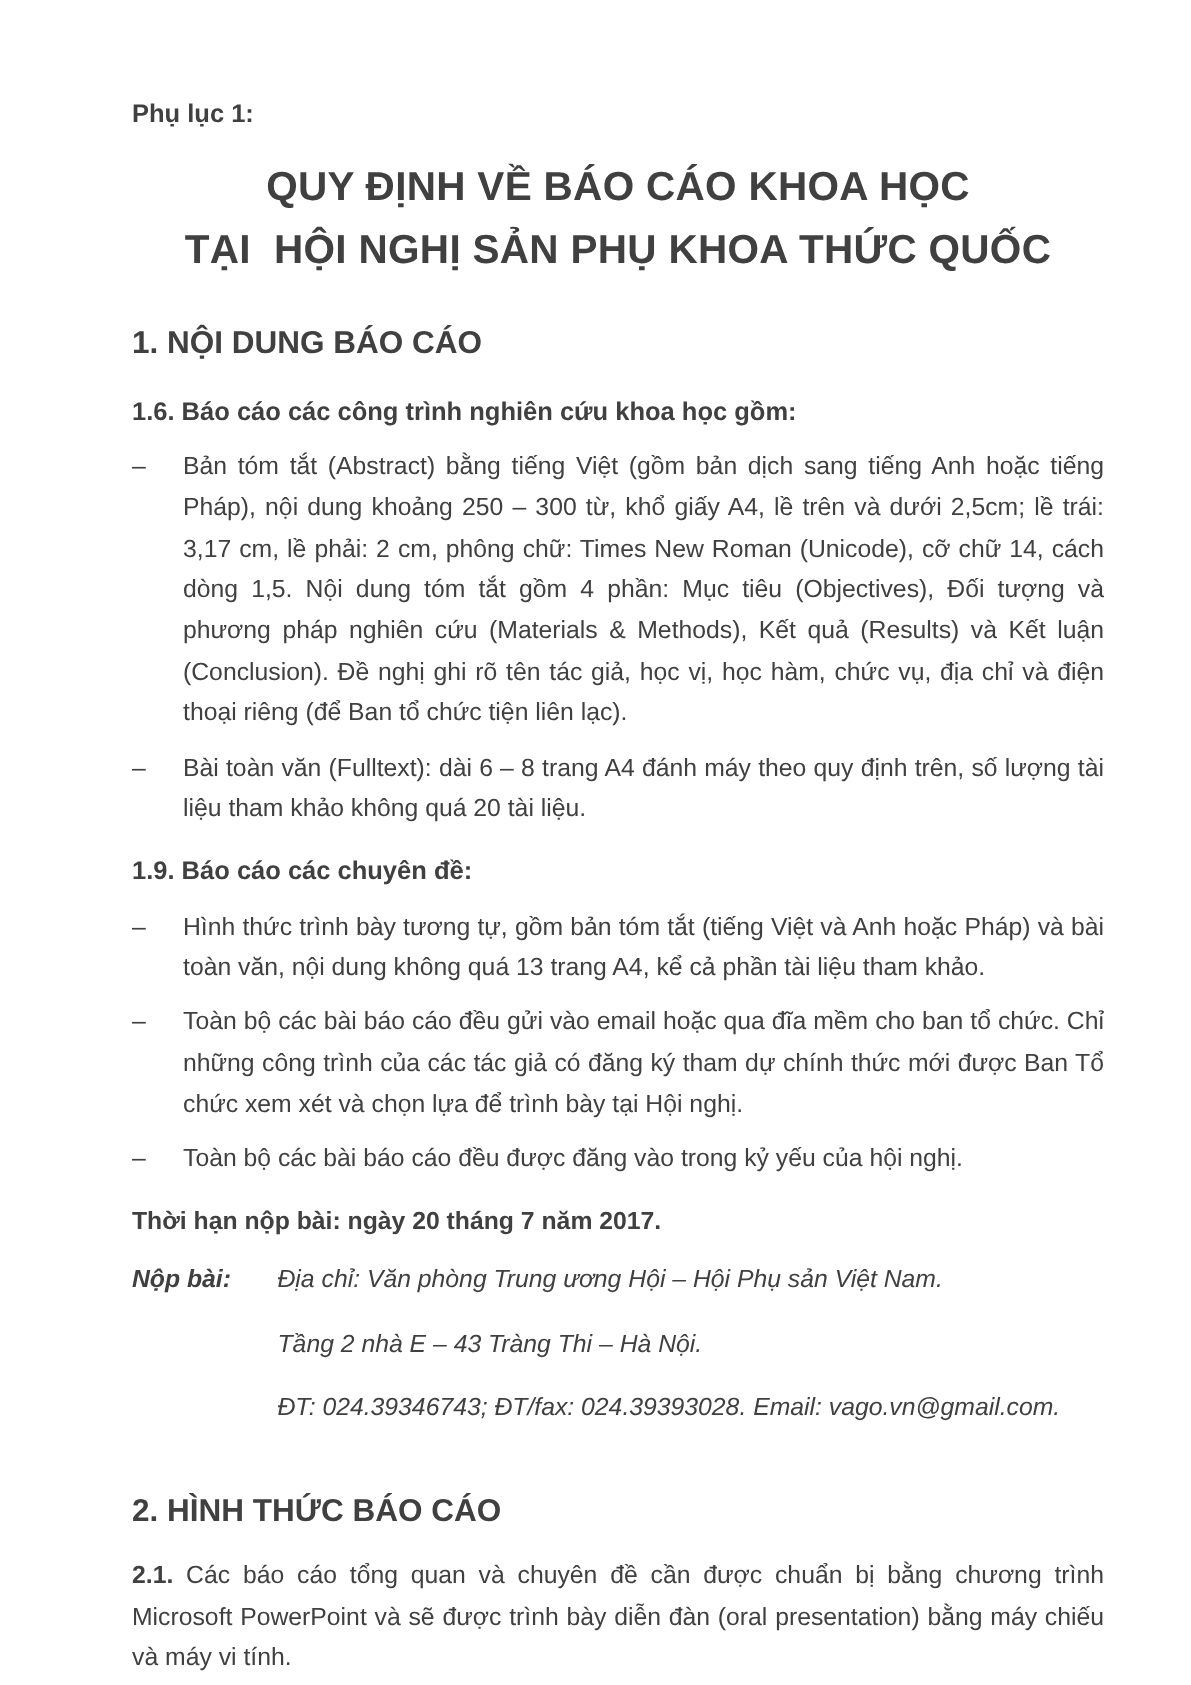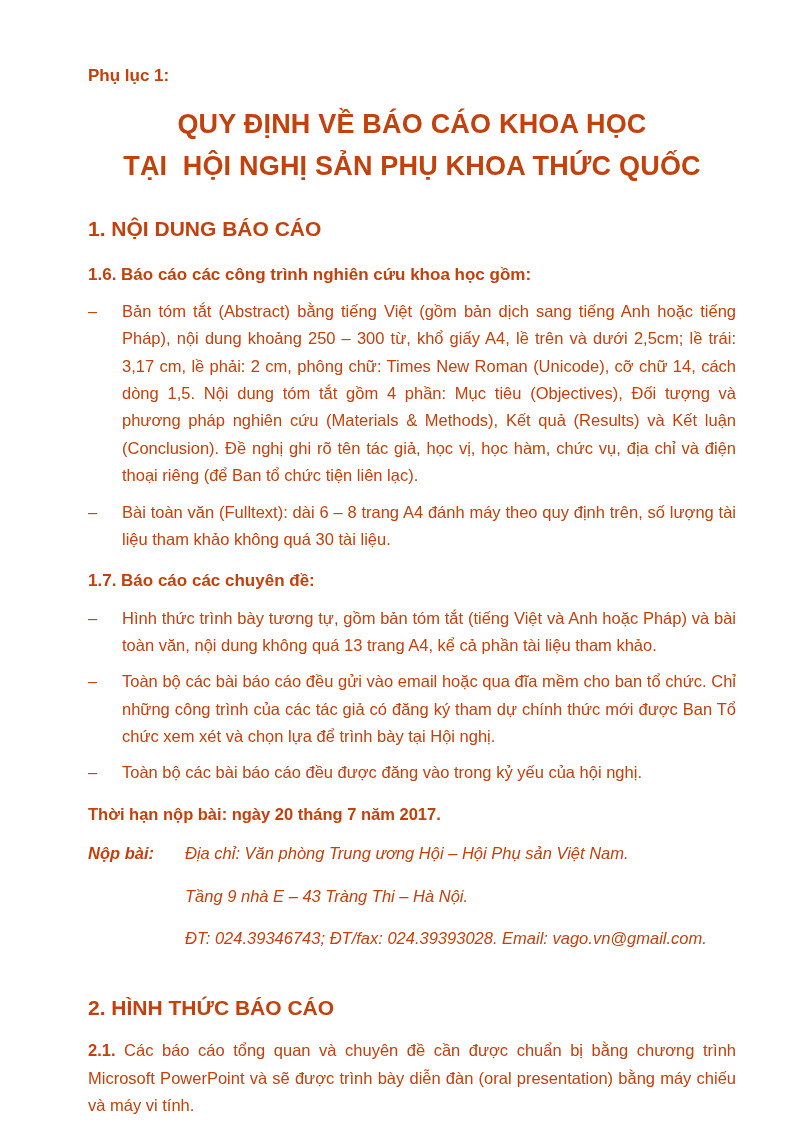--- a/index.html
+++ b/index.html
@@ -2,21 +2,21 @@
 <html><head>
 <meta charset="utf-8">
 <style>
   html, body { margin: 0; padding: 0; background: #ffffff; }
   .page {
     position: relative;
     width: 794px;
     height: 1123px;
     box-sizing: border-box;
     background: #ffffff;
-    color: #c2410c;
+    color: #404040;
     font-family: "Liberation Sans", sans-serif;
     font-size: 16.5px;
     line-height: 1.66;
     padding: 62px 58px 40px 88px;
     overflow: hidden;
   }
   .appendix {
     font-weight: bold;
     font-size: 17px;
     margin: 0 0 14px 0;
@@ -88,45 +88,45 @@
   <h2 class="sec-heading">1. NỘI DUNG BÁO CÁO</h2>
 
   <h3 class="sub-heading">1.6. Báo cáo các công trình nghiên cứu khoa học gồm:</h3>
 
   <div class="bullet">
     <span class="dash">–</span>
     <p class="bullet-text">Bản tóm tắt (Abstract) bằng tiếng Việt (gồm bản dịch sang tiếng Anh hoặc tiếng Pháp), nội dung khoảng 250 – 300 từ, khổ giấy A4, lề trên và dưới 2,5cm; lề trái: 3,17 cm, lề phải: 2 cm, phông chữ: Times New Roman (Unicode), cỡ chữ 14, cách dòng 1,5. Nội dung tóm tắt gồm 4 phần: Mục tiêu (Objectives), Đối tượng và phương pháp nghiên cứu (Materials &amp; Methods), Kết quả (Results) và Kết luận (Conclusion). Đề nghị ghi rõ tên tác giả, học vị, học hàm, chức vụ, địa chỉ và điện thoại riêng (để Ban tổ chức tiện liên lạc).</p>
   </div>
   <div class="bullet">
     <span class="dash">–</span>
-    <p class="bullet-text">Bài toàn văn (Fulltext): dài 6 – 8 trang A4 đánh máy theo quy định trên, số lượng tài liệu tham khảo không quá 30 tài liệu.</p>
+    <p class="bullet-text">Bài toàn văn (Fulltext): dài 6 – 8 trang A4 đánh máy theo quy định trên, số lượng tài liệu tham khảo không quá 20 tài liệu.</p>
   </div>
 
-  <h3 class="sub-heading">1.7. Báo cáo các chuyên đề:</h3>
+  <h3 class="sub-heading">1.9. Báo cáo các chuyên đề:</h3>
 
   <div class="bullet">
     <span class="dash">–</span>
     <p class="bullet-text">Hình thức trình bày tương tự, gồm bản tóm tắt (tiếng Việt và Anh hoặc Pháp) và bài toàn văn, nội dung không quá 13 trang A4, kể cả phần tài liệu tham khảo.</p>
   </div>
   <div class="bullet">
     <span class="dash">–</span>
     <p class="bullet-text">Toàn bộ các bài báo cáo đều gửi vào email hoặc qua đĩa mềm cho ban tổ chức. Chỉ những công trình của các tác giả có đăng ký tham dự chính thức mới được Ban Tổ chức xem xét và chọn lựa để trình bày tại Hội nghị.</p>
   </div>
   <div class="bullet">
     <span class="dash">–</span>
     <p class="bullet-text">Toàn bộ các bài báo cáo đều được đăng vào trong kỷ yếu của hội nghị.</p>
   </div>
 
   <p class="deadline">Thời hạn nộp bài: ngày 20 tháng 7 năm 2017.</p>
 
   <div class="submit-block">
     <span class="submit-label">Nộp bài:</span>
     <div class="submit-lines">
       <p>Địa chỉ: Văn phòng Trung ương Hội – Hội Phụ sản Việt Nam.</p>
-      <p>Tầng 9 nhà E – 43 Tràng Thi – Hà Nội.</p>
+      <p>Tầng 2 nhà E – 43 Tràng Thi – Hà Nội.</p>
       <p>ĐT: 024.39346743; ĐT/fax: 024.39393028. Email: vago.vn@gmail.com.</p>
     </div>
   </div>
 
   <h2 class="sec-heading">2. HÌNH THỨC BÁO CÁO</h2>
 
   <p class="para"><span class="num">2.1.</span> <span>Các báo cáo tổng quan và chuyên đề cần được chuẩn bị bằng chương trình Microsoft PowerPoint và sẽ được trình bày diễn đàn (oral presentation) bằng máy chiếu và máy vi tính.</span></p>
 
   <p class="para"> </p>
 

